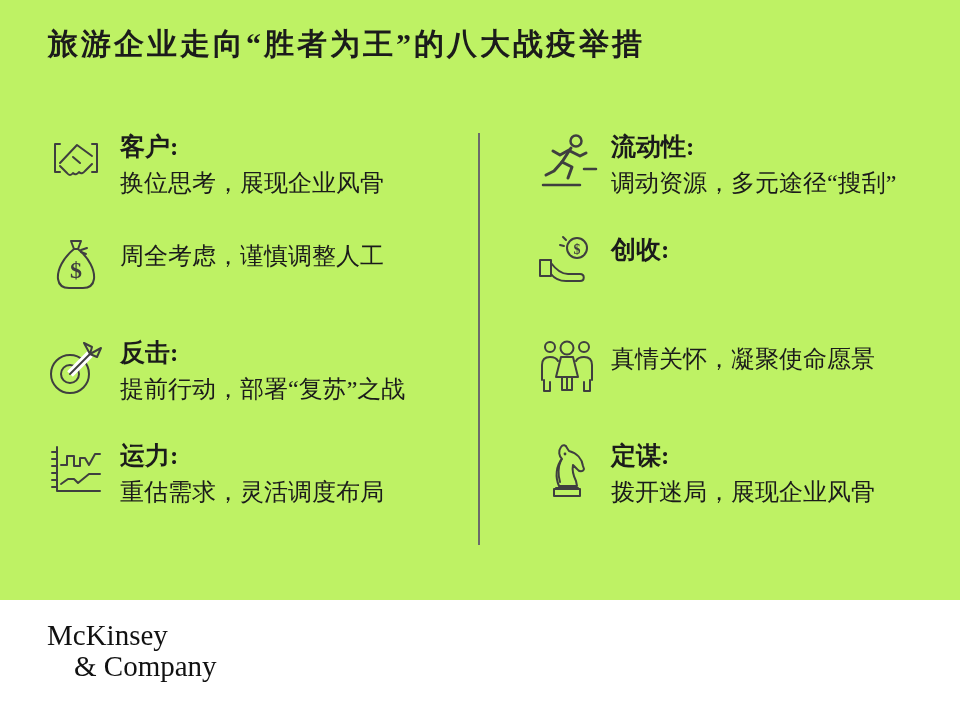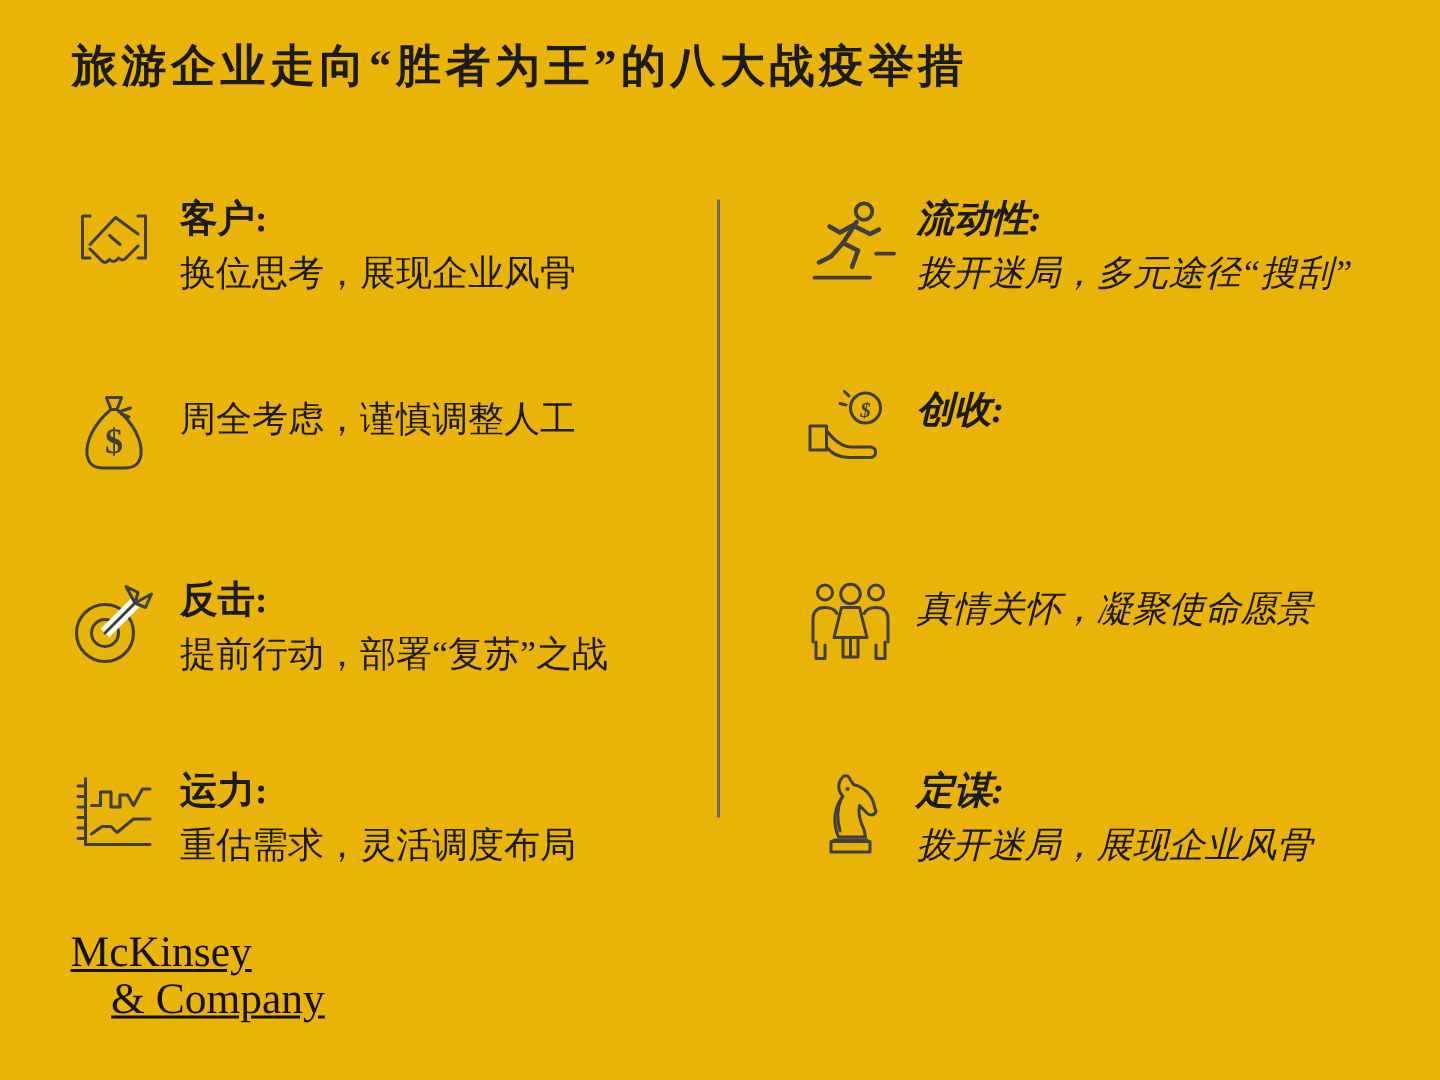--- a/index.html
+++ b/index.html
@@ -3,49 +3,49 @@
 <meta charset="utf-8">
 <style>
   html,body { margin:0; padding:0; }
   body {
     width:960px; height:720px;
     background:#ffffff;
     font-family:"Liberation Serif","DejaVu Serif",serif;
     color:#1b1b1b;
     overflow:hidden;
   }
-  .slide { position:relative; width:960px; height:720px; background:#eab308; }
+  .slide { position:relative; width:960px; height:600px; background:#bef264; }
 
   .title {
     position:absolute; left:48px; top:24px;
     font-size:30px; font-weight:bold; letter-spacing:3px;
     white-space:nowrap;
   }
 
   .cols {
     position:absolute; left:44px; top:130px;
     display:flex; gap:55px;
   }
-  .col { display:flex; flex-direction:column; gap:44px; width:436px; }
-  .col.right { width:400px;font-style:italic; }
+  .col { display:flex; flex-direction:column; gap:20px; width:436px; }
+  .col.right { width:400px; }
 
   .item { display:flex; gap:12px; min-height:83px; }
   .icon { width:64px; height:64px; flex:0 0 64px; margin-top:0px; }
   .txt { padding-top:2px; }
   .item-title { font-size:25px; font-weight:bold; line-height:1.2; white-space:nowrap; }
   .item-desc  { font-size:24px; line-height:1.25; margin-top:6px; white-space:nowrap; }
 
   .divider {
     position:absolute; left:478px; top:133px;
     width:2px; height:412px; background:#6b6b6b;
   }
 
   .logo {
     position:absolute; left:47px; top:620px;
-    font-size:29px; color:#111; line-height:1.08;text-decoration:underline;
+    font-size:29px; color:#111; line-height:1.08;
   }
   .logo .line2 { padding-left:27px; }
 
   svg { display:block; }
 </style>
 </head>
 <body>
 
 <div class="slide">
 
@@ -131,21 +131,21 @@
             <path d="M35 21 L45 26 L51 23"></path>
             <path d="M34 20 L25 25 L18 21"></path>
             <path d="M27 32 L37 37 L33 48"></path>
             <path d="M27 32 L19 41 L11 45"></path>
             <path d="M8 55 H45" stroke-width="2.5"></path>
             <path d="M49 39 H61" stroke-width="2.5"></path>
           </svg>
         </span>
         <div class="txt">
           <div class="item-title">流动性:</div>
-          <div class="item-desc">拨开迷局，多元途径“搜刮”</div>
+          <div class="item-desc">调动资源，多元途径“搜刮”</div>
         </div>
       </div>
 
       <div class="item">
         <span class="icon">
           <svg width="64" height="64" viewBox="0 0 64 64" fill="none" stroke="#3f3f3f" stroke-width="2" stroke-linecap="round" stroke-linejoin="round">
             <circle cx="42" cy="15" r="10"></circle>
             <text x="42" y="21" font-size="14" font-weight="bold" fill="#3f3f3f" stroke="none" text-anchor="middle" font-family="Liberation Serif, serif">$</text>
             <path d="M28 4 L31 7 M25 12 L29 13"></path>
             <rect x="5" y="27" width="11" height="16"></rect>

